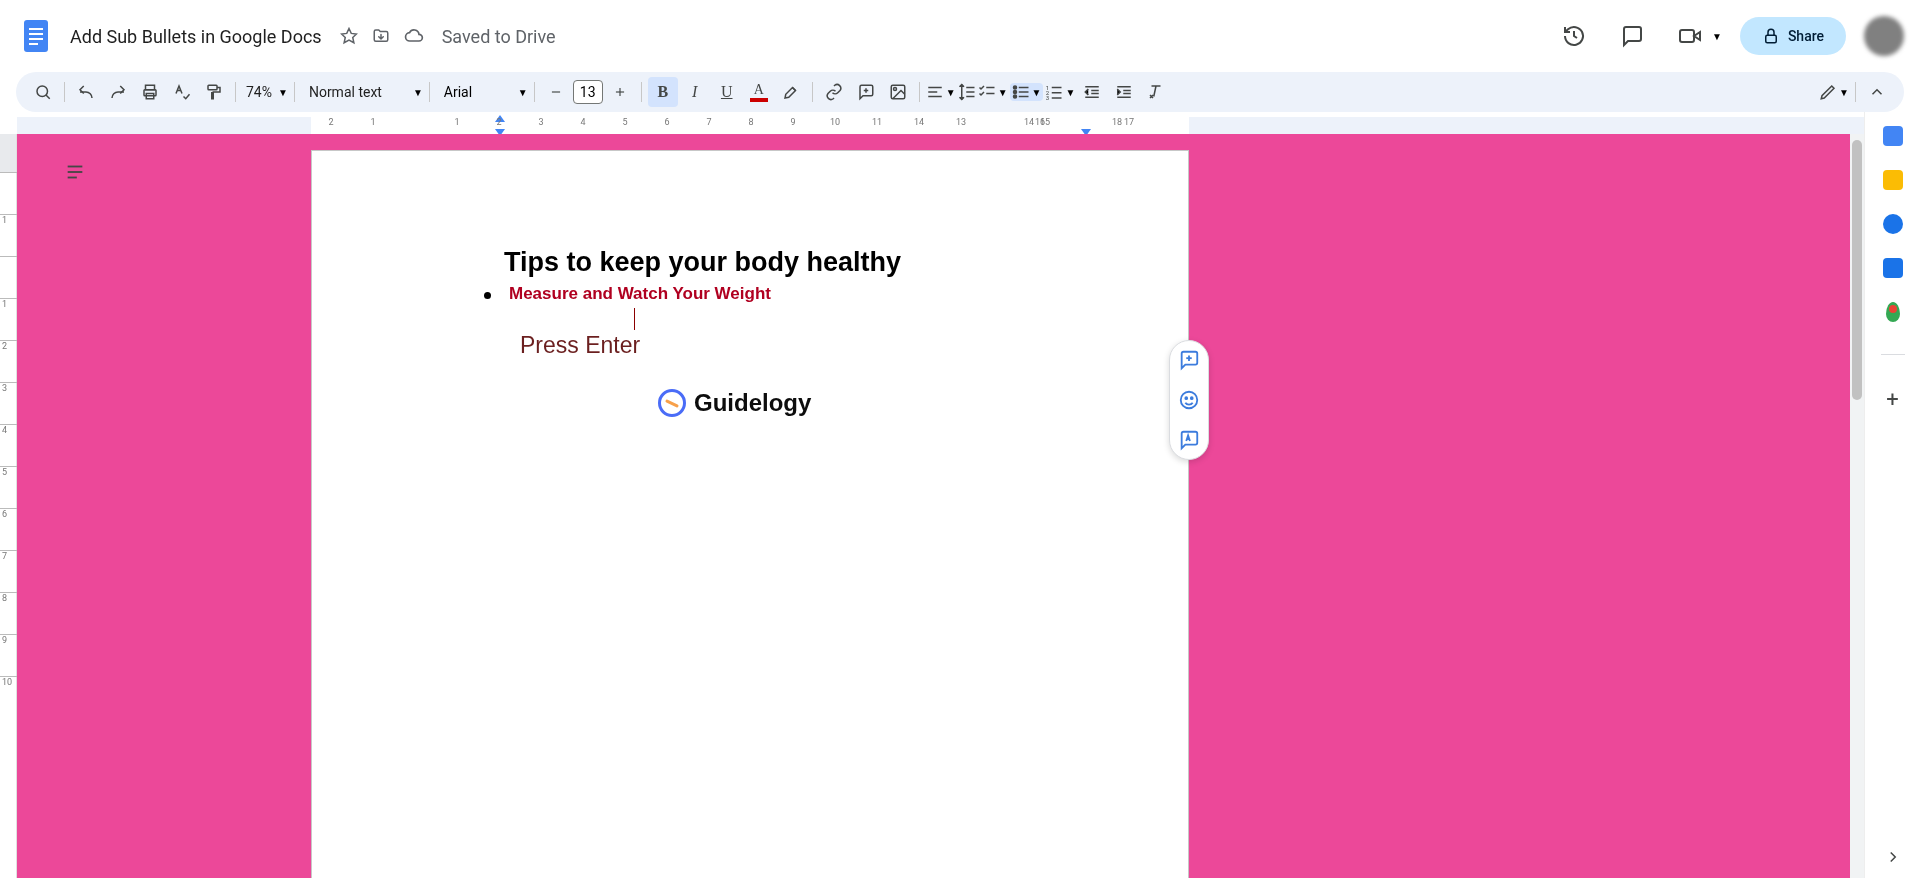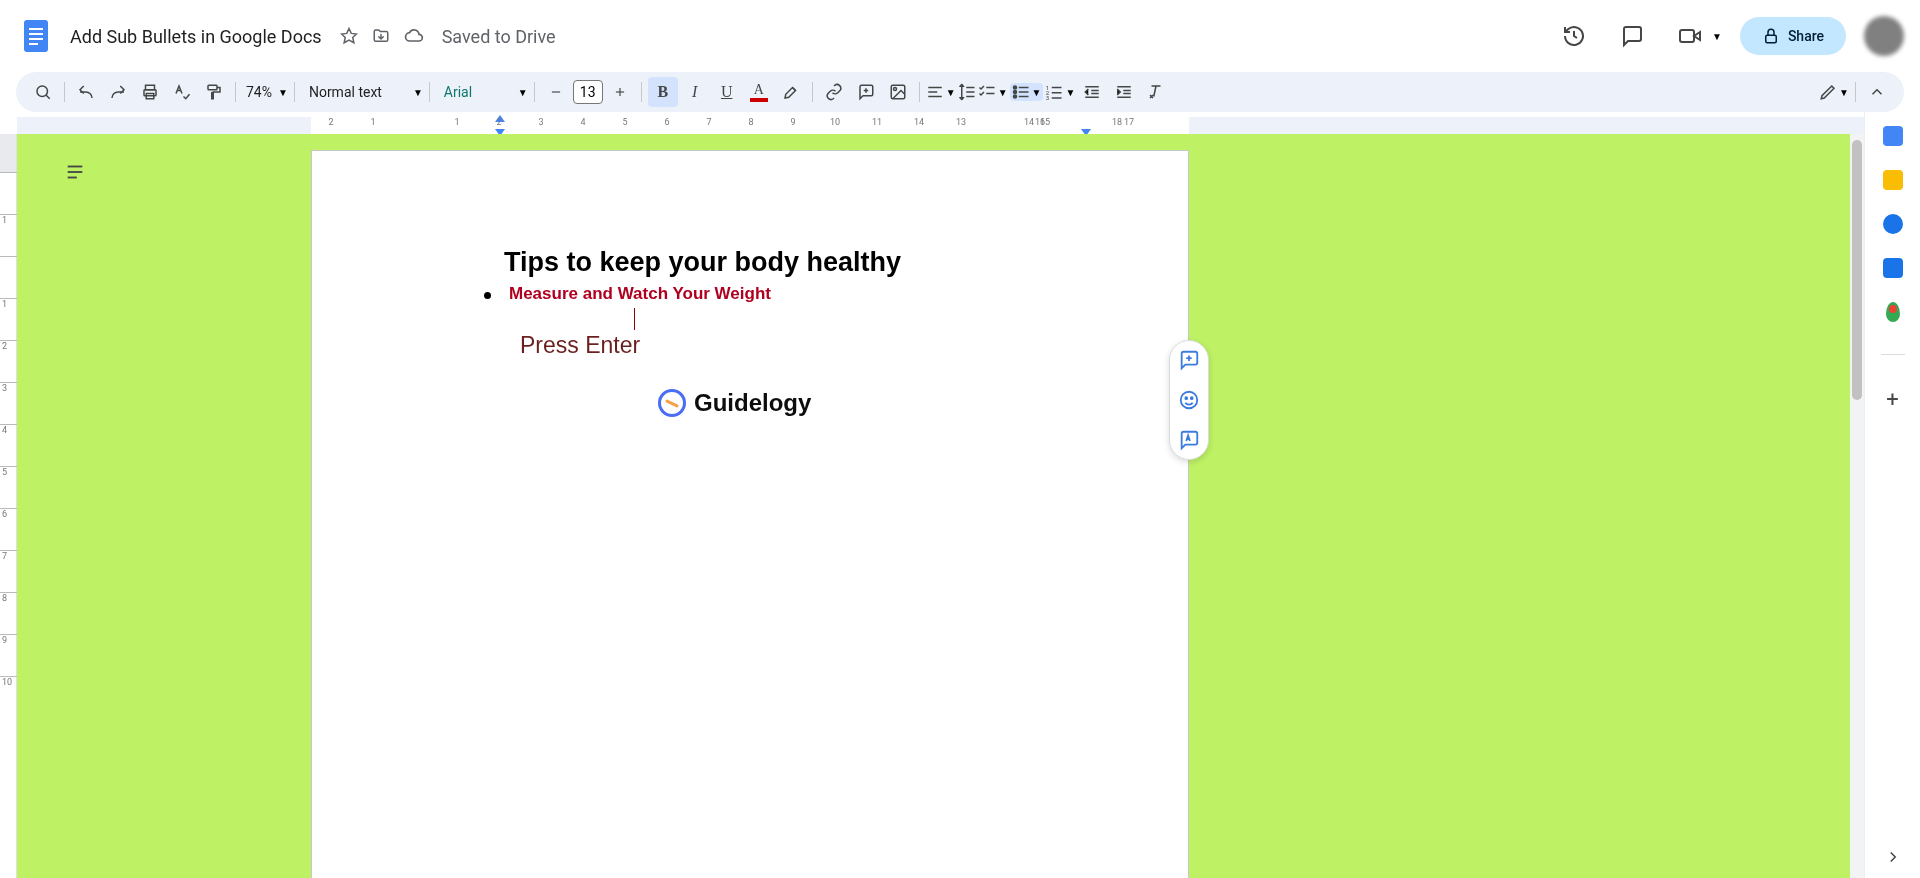--- a/index.html
+++ b/index.html
@@ -24,21 +24,21 @@
 .avatar { width: 40px; height: 40px; border-radius: 50%; background: #808080; filter: blur(2px); }
 
 
 .toolbar-wrap { padding: 8px 16px 0 16px; }
 .toolbar { background: #edf2fa; border-radius: 24px; height: 40px; display: flex; align-items: center; padding: 0 12px; gap: 2px; }
 .tb-btn { min-width: 30px; height: 30px; display: flex; align-items: center; justify-content: center; border-radius: 4px; cursor: pointer; color: #444746; }
 .tb-btn.active { background: #d3e3fd; }
 .tb-sep { width: 1px; height: 20px; background: #c7c7c7; margin: 0 4px; }
 .zoom-val { font-size: 14px; color: #1f1f1f; padding: 0 4px; }
 .style-sel { font-size: 14px; color: #1f1f1f; padding: 0 8px; width: 110px; }
-.font-sel { font-size: 14px; color: #0f766e; padding: 0 8px; width: 80px; }
+.font-sel { font-size: 14px; color: #000000; padding: 0 8px; width: 80px; }
 .font-size-box { width: 30px; height: 24px; border: 1px solid #747775; border-radius: 4px; display: flex; align-items: center; justify-content: center; font-size: 14px; background: #fff; }
 .text-color { display:flex; flex-direction:column; align-items:center; }
 .text-color .bar { width: 18px; height: 4px; background: #c00; }
 .dropdown-arrow { font-size: 10px; margin-left: 2px; }
 .tb-group { display: flex; align-items: center; }
 .tb-spacer { flex: 1; }
 
 
 .workspace { display: flex; height: calc(878px - 64px - 48px); position: relative; }
 .vert-ruler { width: 17px; background: #fff; border-right: 1px solid #e0e0e0; position: relative; margin-top: 22px; }
@@ -47,21 +47,21 @@
 
 .canvas-col { flex: 1; overflow: hidden; position: relative; background: #fff; }
 .horiz-ruler { height: 17px; background: #fff; position: relative; margin: 5px 0 0 0; }
 .horiz-ruler .grayL { position:absolute; left:0; top:0; bottom:0; width:294px; background:#edf2fa; }
 .horiz-ruler .grayR { position:absolute; left:1172px; top:0; bottom:0; right:0; background:#edf2fa; }
 .horiz-ruler .tick { position: absolute; top: 0; height: 17px; font-size: 9px; color: #777; text-align: center; width: 20px; margin-left: -10px; }
 .horiz-ruler .indent-first { position:absolute; top:-2px; width:0; height:0; border-left:5px solid transparent; border-right:5px solid transparent; border-bottom:7px solid #4285f4; }
 .horiz-ruler .indent-left { position:absolute; bottom:-2px; width:0; height:0; border-left:5px solid transparent; border-right:5px solid transparent; border-top:7px solid #4285f4; }
 .horiz-ruler .indent-right { position:absolute; bottom:-2px; width:0; height:0; border-left:5px solid transparent; border-right:5px solid transparent; border-top:7px solid #4285f4; }
 
-.page-area { position: absolute; top: 22px; left: 0; right: 0; bottom: 0; overflow: auto; background: #bef264; }
+.page-area { position: absolute; top: 22px; left: 0; right: 0; bottom: 0; overflow: auto; background: #ec4899; }
 .page { width: 878px; min-height: 1100px; background: #fff; border: 1px solid #c7c7c7; margin: 16px 0 40px 294px; position: relative; padding: 96px 96px 96px 96px; }
 .doc-heading { font-family: Arial, sans-serif; font-size: 27px; font-weight: 700; color: #000; margin-left: 96px; }
 .bullet-list { margin-top: 6px; margin-left: 76px; }
 .bullet-row { display: flex; align-items: flex-start; gap: 18px; }
 .bullet-dot { width: 7px; height: 7px; background: #000; border-radius: 50%; margin-top: 8px; }
 .bullet-text { font-family: Arial, sans-serif; font-size: 17px; font-weight: 700; color: #b00020; }
 .cursor-line { width: 1px; height: 22px; background: #8b0000; margin-left: 150px; margin-top: 4px; }
 .annotation { font-family: Arial, sans-serif; font-size: 23px; color: #6b1f1f; margin-left: 112px; margin-top: 2px; }
 .watermark { display: flex; align-items: center; gap: 8px; margin: 30px 0 0 250px; }
 .watermark .wm-icon { width: 28px; height: 28px; border-radius: 50%; border: 3px solid #4a6cf7; position: relative; }

